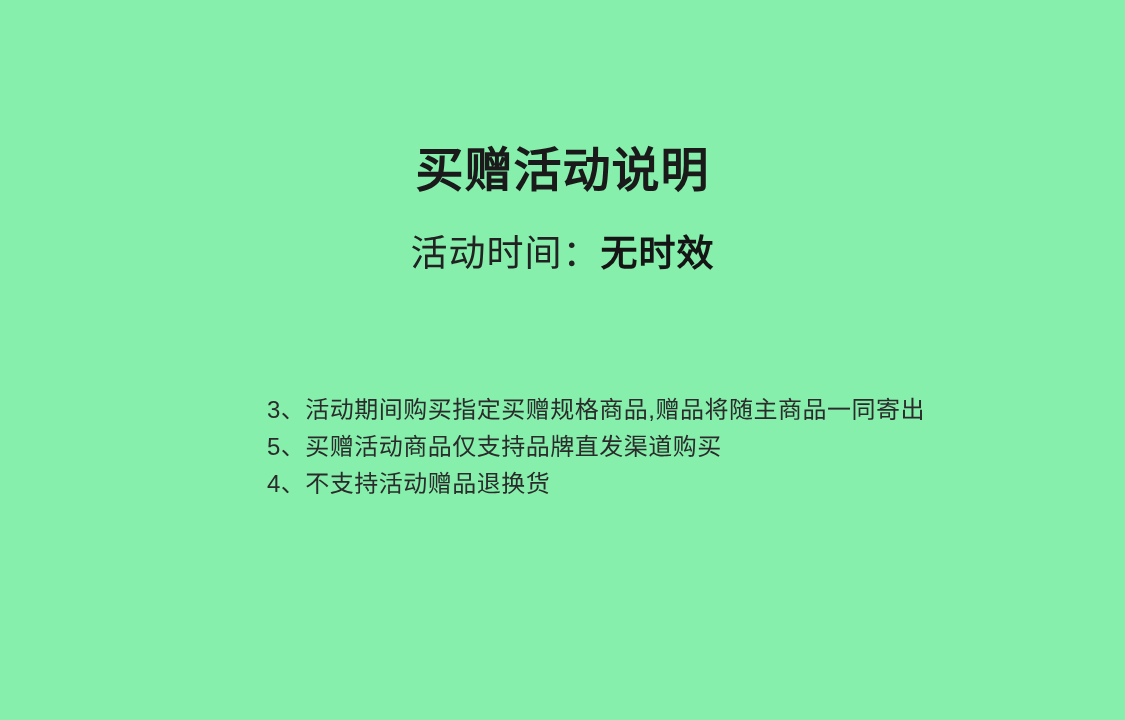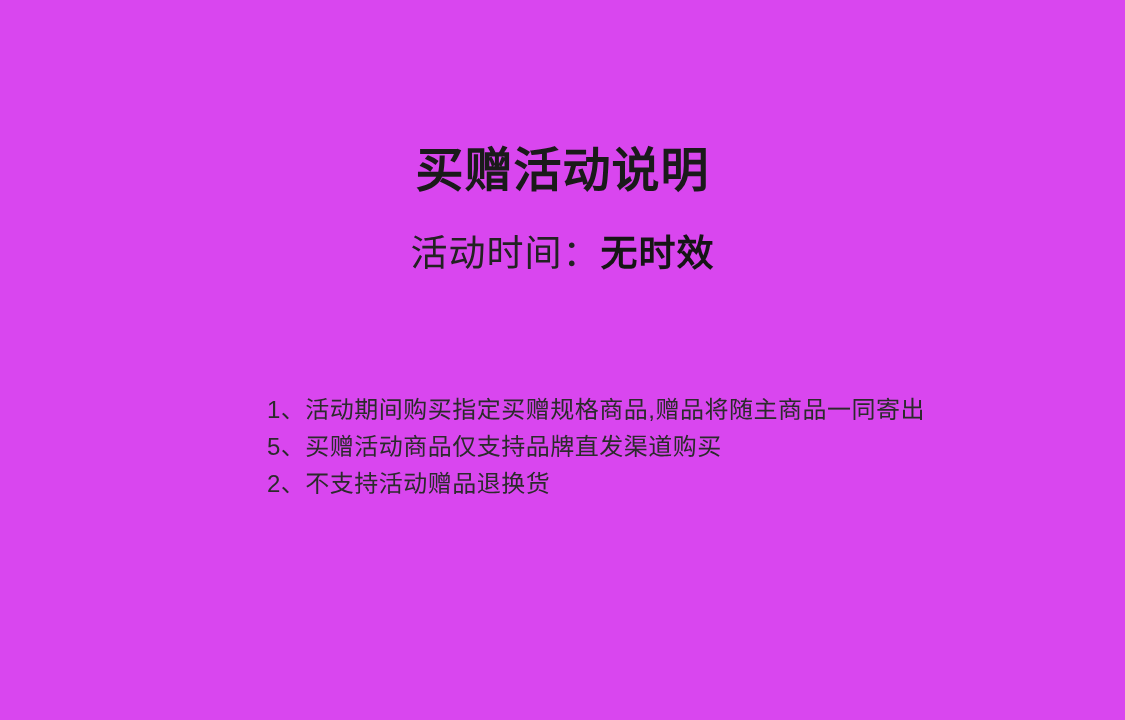--- a/index.html
+++ b/index.html
@@ -4,21 +4,21 @@
 <style>
   html, body {
     margin: 0;
     padding: 0;
     background: #ffffff;
   }
   .page {
     position: relative;
     width: 1125px;
     height: 720px;
-    background: #d946ef;
+    background: #86efac;
     overflow: hidden;
     font-family: "Liberation Sans", "DejaVu Sans", sans-serif;
     color: #1f1f1f;
   }
   
   .centered {
     position: absolute;
     left: 14px;
     width: 1097px;
     text-align: center;
@@ -74,18 +74,18 @@
 <div class="page">
 
   <h1 class="centered page-title">买赠活动说明</h1>
 
   <p class="centered subtitle">
     <span class="subtitle-label">活动时间：</span><span class="subtitle-value">无时效</span>
   </p>
 
 
   <ol class="rules-list">
-    <li>1、活动期间购买指定买赠规格商品,赠品将随主商品一同寄出</li>
+    <li>3、活动期间购买指定买赠规格商品,赠品将随主商品一同寄出</li>
     <li>5、买赠活动商品仅支持品牌直发渠道购买</li>
-    <li>2、不支持活动赠品退换货</li>
+    <li>4、不支持活动赠品退换货</li>
   </ol>
 
 </div>
 
 </body></html>

